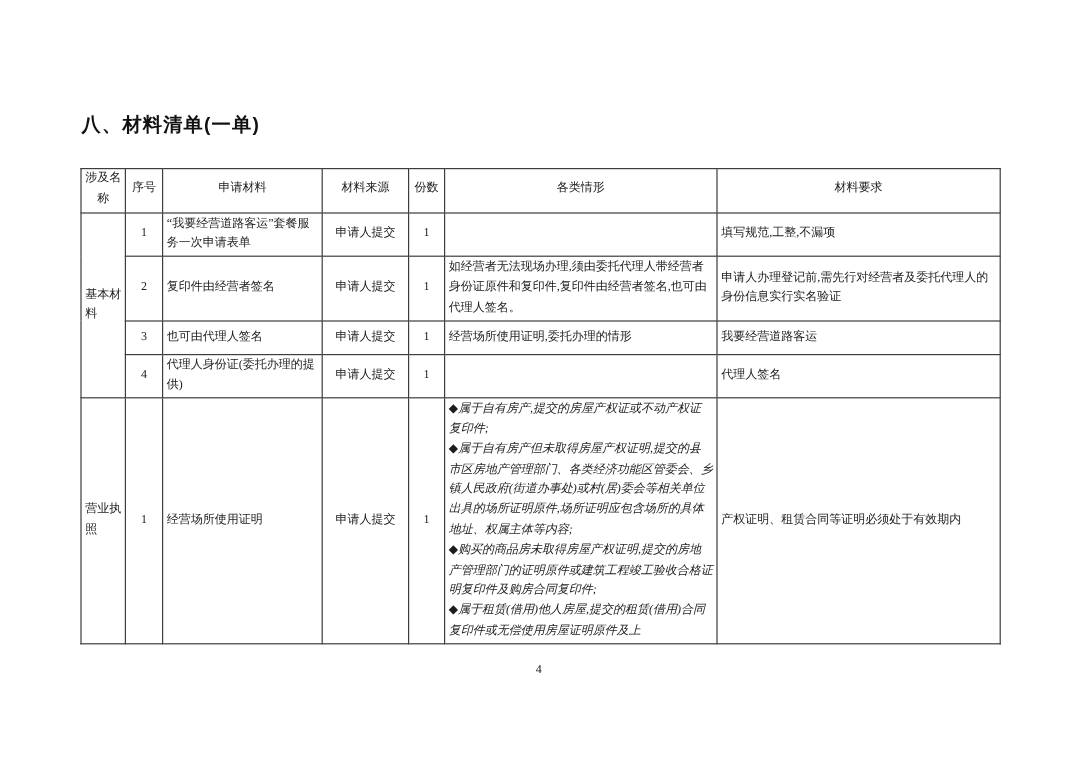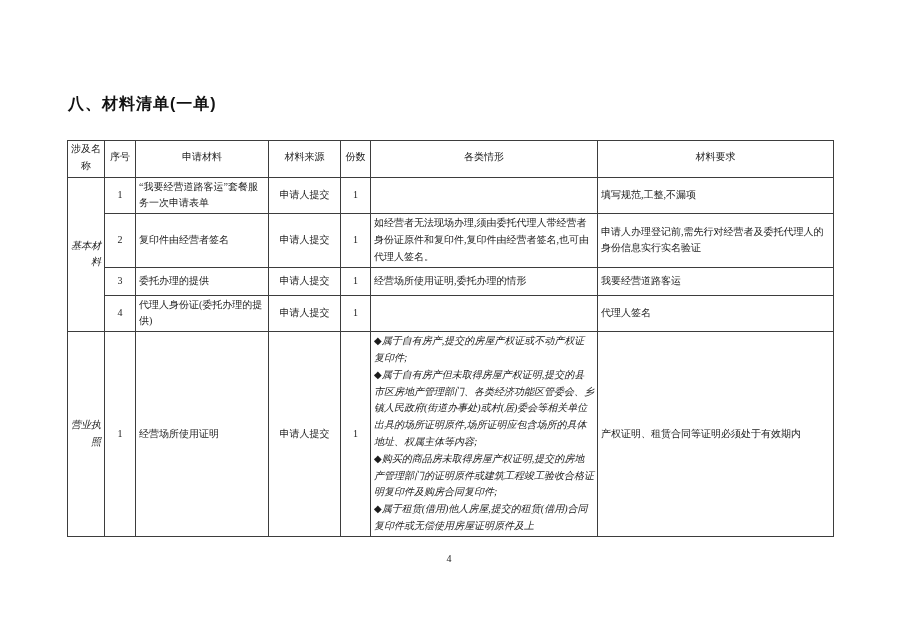--- a/index.html
+++ b/index.html
@@ -46,21 +46,21 @@
     font-weight: normal;
   }
   .materials-table thead tr { height: 35px; font-family: Liberation Mono, monospace; }
   tr.row-h1 { height: 35px; }
   tr.row-h2 { height: 52px; }
   tr.row-h3 { height: 28px; }
   tr.row-h4 { height: 32px; }
   tr.row-h5 { height: 200px; }
   .c-center { text-align: center; }
   .c-left   { text-align: left; }
-  td.cell-category { text-align: right; font-style: italic; }
+  td.cell-category { text-align: left; }
   td.cell-situations-long {
     vertical-align: top;
     white-space: pre-wrap;
     text-align: left;
     font-style: italic;
   }
   .page-number {
     position: absolute;
     left: 0;
     top: 553px;
@@ -111,21 +111,21 @@
       <tr class="row-h2">
         <td class="c-center">2</td>
         <td class="c-left">复印件由经营者签名</td>
         <td class="c-center">申请人提交</td>
         <td class="c-center">1</td>
         <td class="c-left">如经营者无法现场办理,须由委托代理人带经营者身份证原件和复印件,复印件由经营者签名,也可由代理人签名。</td>
         <td class="c-left">申请人办理登记前,需先行对经营者及委托代理人的身份信息实行实名验证</td>
       </tr>
       <tr class="row-h3">
         <td class="c-center">3</td>
-        <td class="c-left">委托办理的提供</td>
+        <td class="c-left">也可由代理人签名</td>
         <td class="c-center">申请人提交</td>
         <td class="c-center">1</td>
         <td class="c-left">经营场所使用证明,委托办理的情形</td>
         <td class="c-left">我要经营道路客运</td>
       </tr>
       <tr class="row-h4">
         <td class="c-center">4</td>
         <td class="c-left">代理人身份证(委托办理的提供)</td>
         <td class="c-center">申请人提交</td>
         <td class="c-center">1</td>

